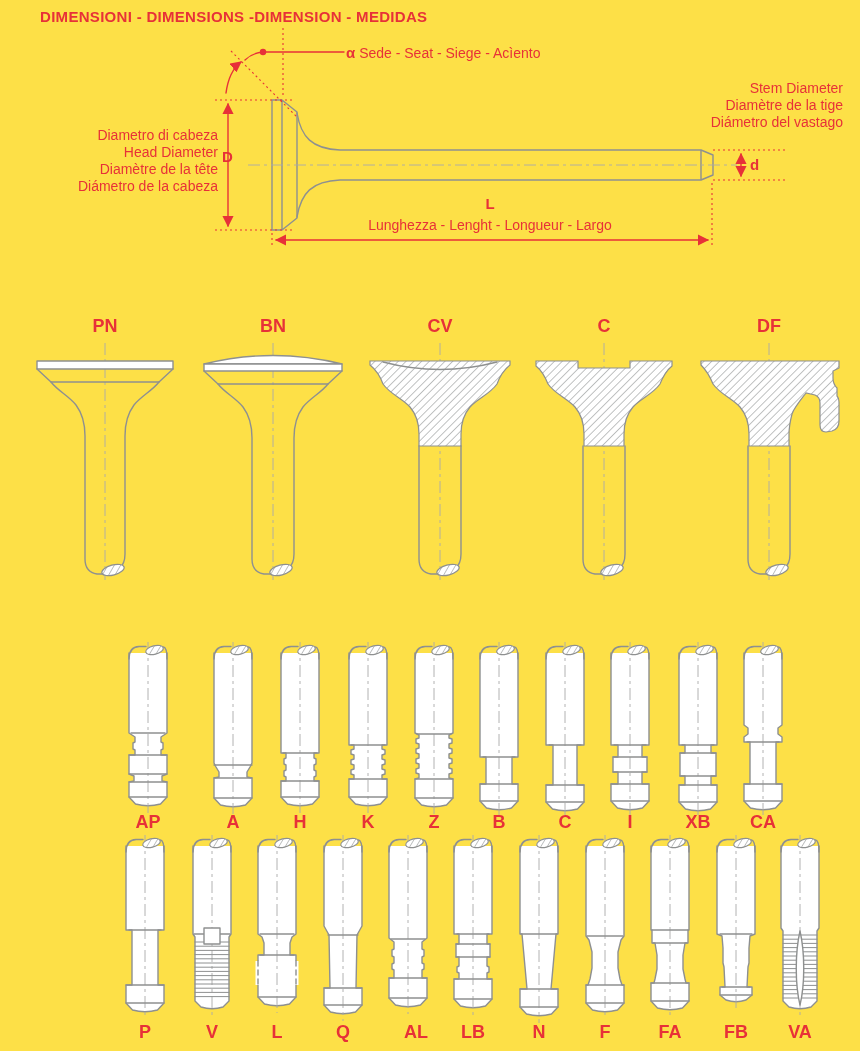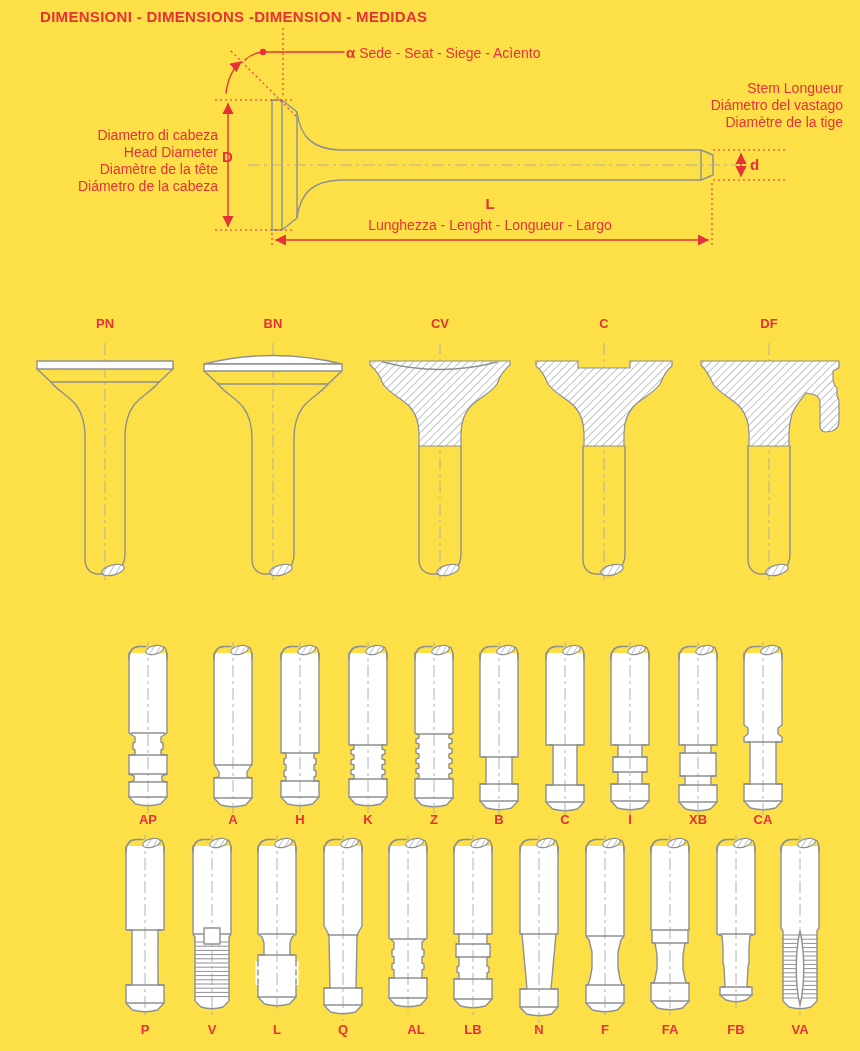--- a/index.html
+++ b/index.html
@@ -3,21 +3,21 @@
 <meta charset="utf-8">
 <style>
   html,body{margin:0;padding:0;background:#fff;}
   .page{position:relative;width:860px;height:1051px;background:#fde047;overflow:hidden;
         font-family:"Liberation Sans",sans-serif;}
   #art{position:absolute;left:0;top:0;}
   .title{position:absolute;font-weight:bold;font-size:15px;letter-spacing:.3px;color:#e73138;white-space:nowrap;}
   .lab{position:absolute;color:#e73138;font-size:14px;line-height:17px;white-space:nowrap;}
   .sym{font-weight:bold;font-size:15px;}
   .tlabel{position:absolute;width:64px;margin-left:-32px;text-align:center;color:#e73138;
-          font-weight:bold;font-size:13px;}
+          font-weight:bold;font-size:18px;}
   
   .g{fill:none;stroke:#8e9090;stroke-width:1.4;stroke-linejoin:round;stroke-linecap:round;}
   .gf{fill:#ffffff;stroke:#8e9090;stroke-width:1.4;stroke-linejoin:round;stroke-linecap:round;}
   .hat{fill:url(#h);stroke:#8e9090;stroke-width:1.2;}
   .cl{fill:none;stroke:#a9a9a9;stroke-width:.9;stroke-dasharray:12 4 3 4;}
   .r{fill:none;stroke:#e73138;stroke-width:1.4;stroke-linecap:round;}
   .rd{fill:none;stroke:#e73138;stroke-width:1.1;stroke-dasharray:2 3;}
 </style>
 </head>
 <body>
@@ -291,23 +291,23 @@
 
   <div class="lab" style="left:30px;top:127px;width:188px;text-align:right">
     <div>Diametro di cabeza</div>
     <div>Head Diameter</div>
     <div>Diamètre de la tête</div>
     <div>Diámetro de la cabeza</div>
   </div>
   <div class="lab sym" style="left:222px;top:148px">D</div>
 
   <div class="lab" style="left:598px;top:80px;width:245px;text-align:right">
-    <div>Stem Longueur</div>
+    <div>Stem Diameter</div>
+    <div>Diamètre de la tige</div>
     <div>Diámetro del vastago</div>
-    <div>Diamètre de la tige</div>
   </div>
   <div class="lab sym" style="left:750px;top:156px">d</div>
 
   <div class="lab sym" style="left:440px;top:195px;width:100px;text-align:center">L</div>
   <div class="lab" style="left:320px;top:217px;width:340px;text-align:center">Lunghezza - Lenght - Longueur - Largo</div>
 
 
 
 <div class="tlabel" style="left: 105px; top: 316px;">PN</div>
     <div class="tlabel" style="left: 273px; top: 316px;">BN</div>

